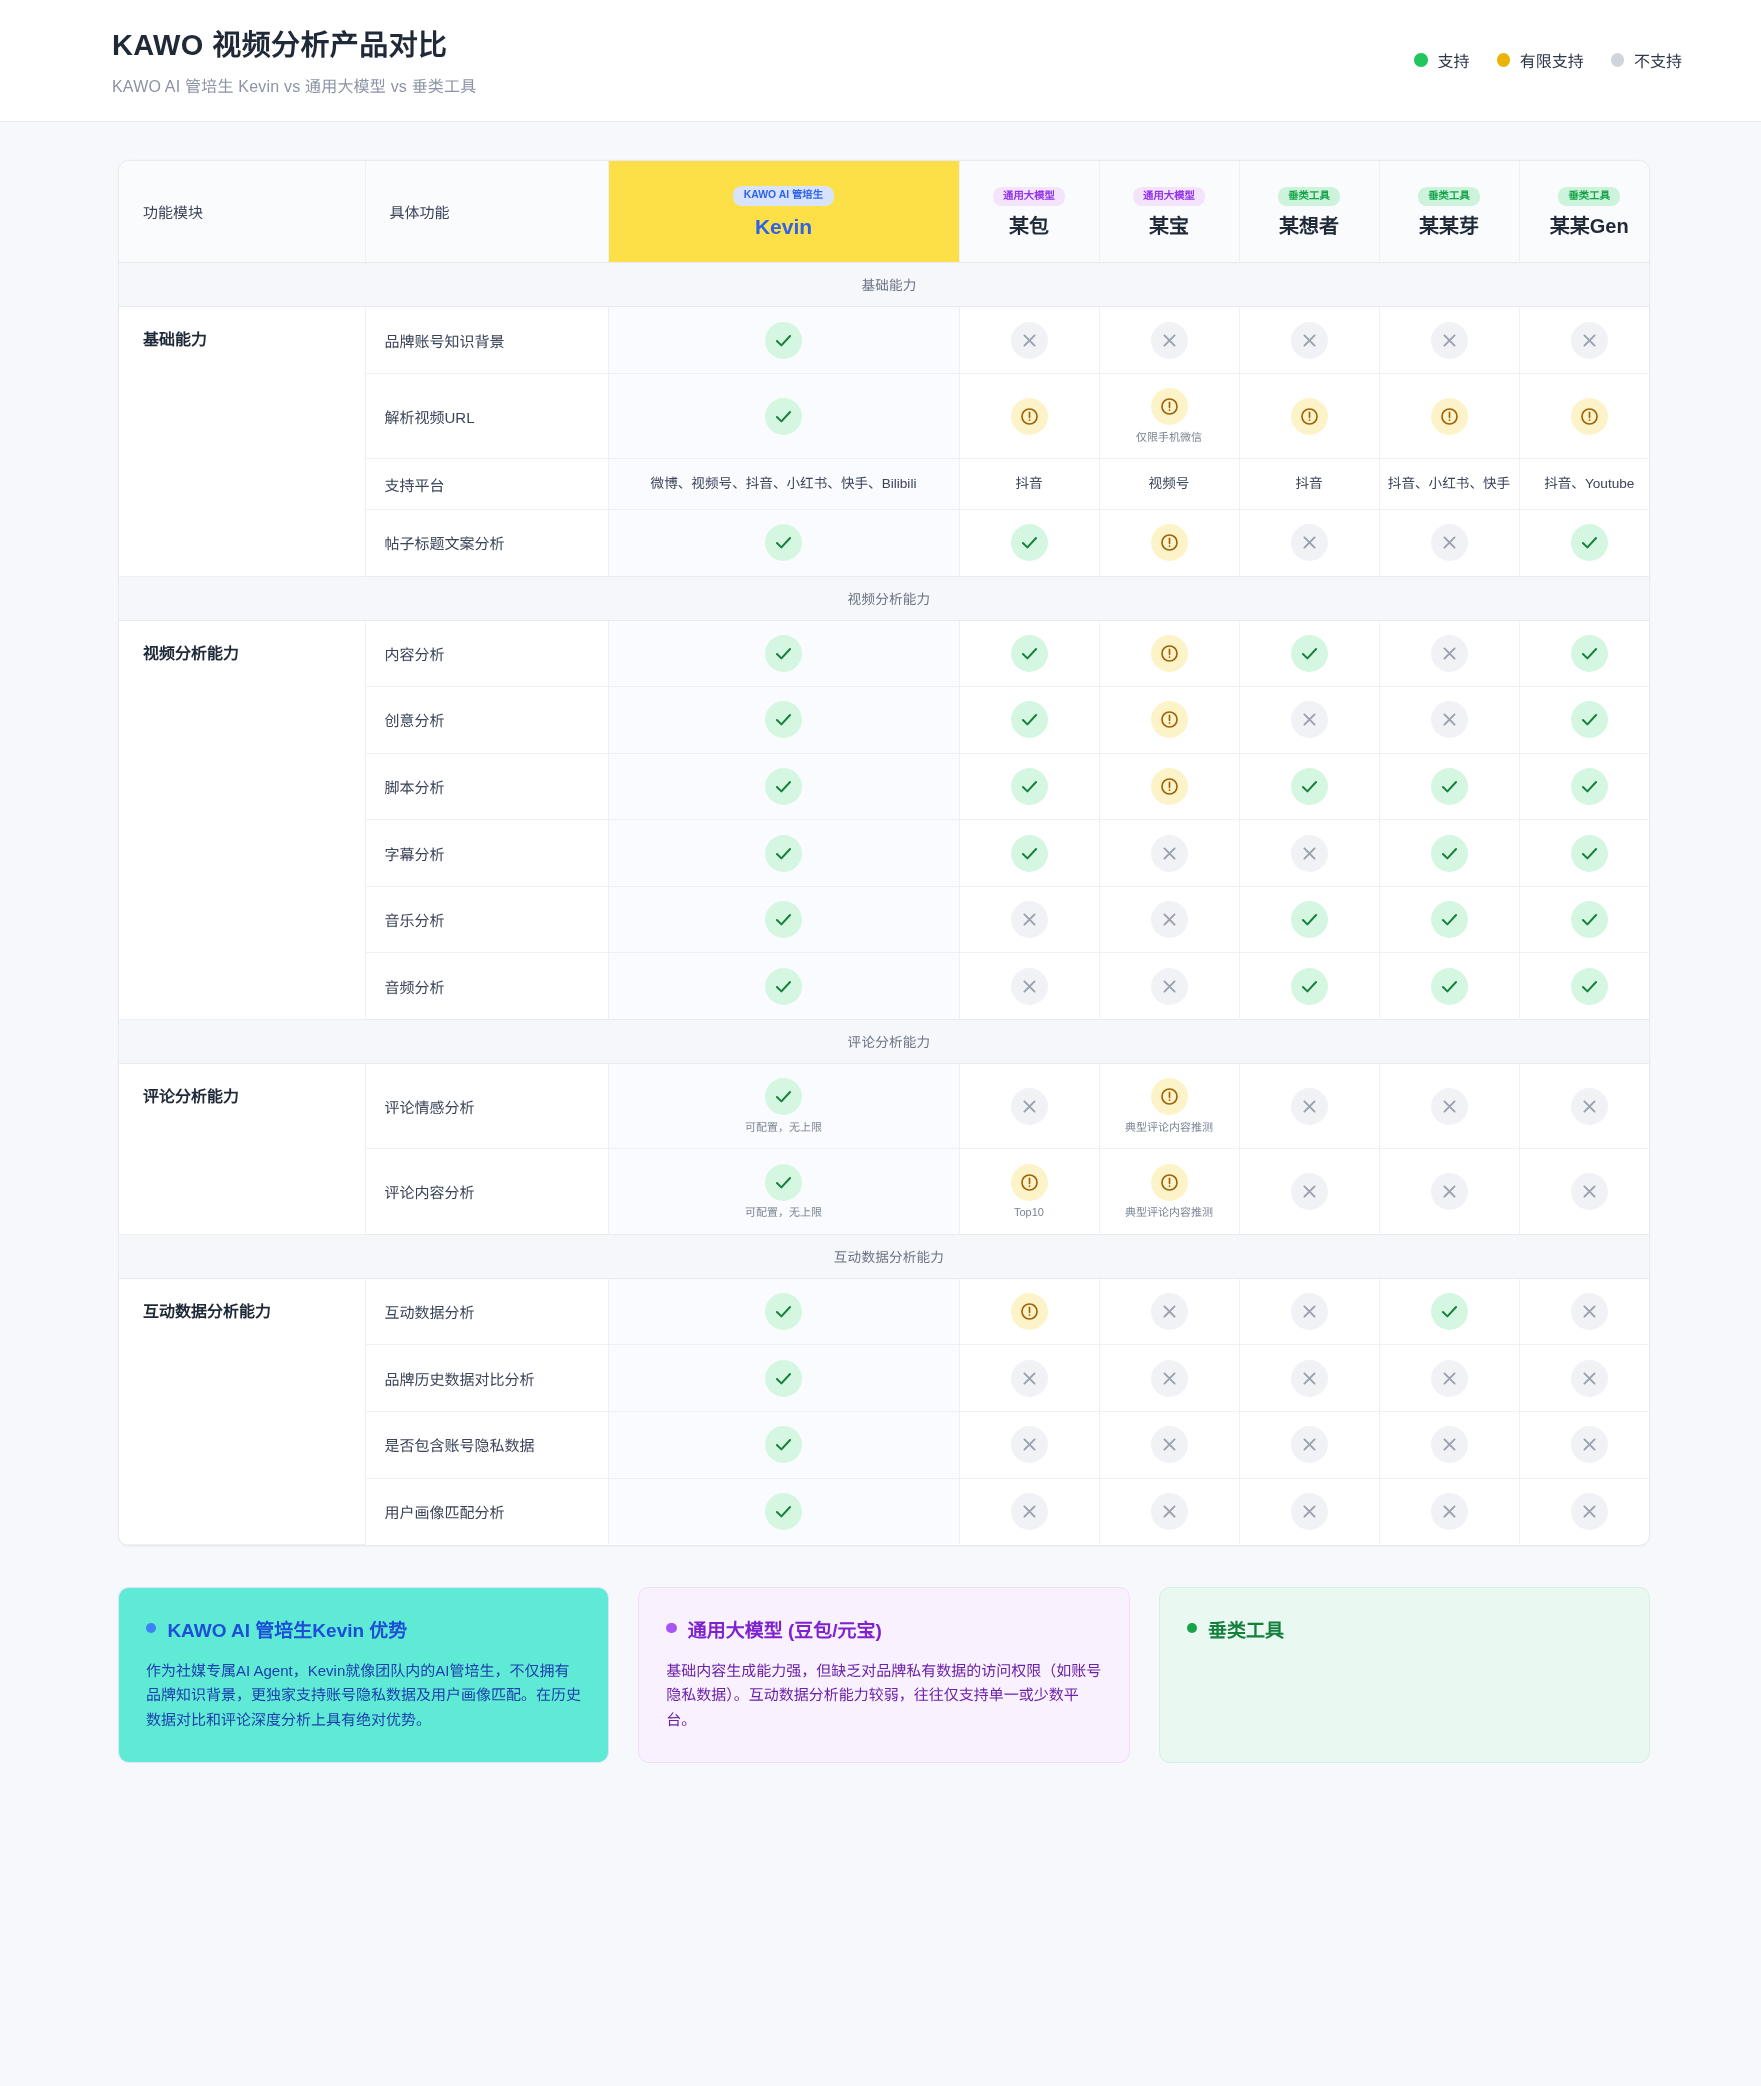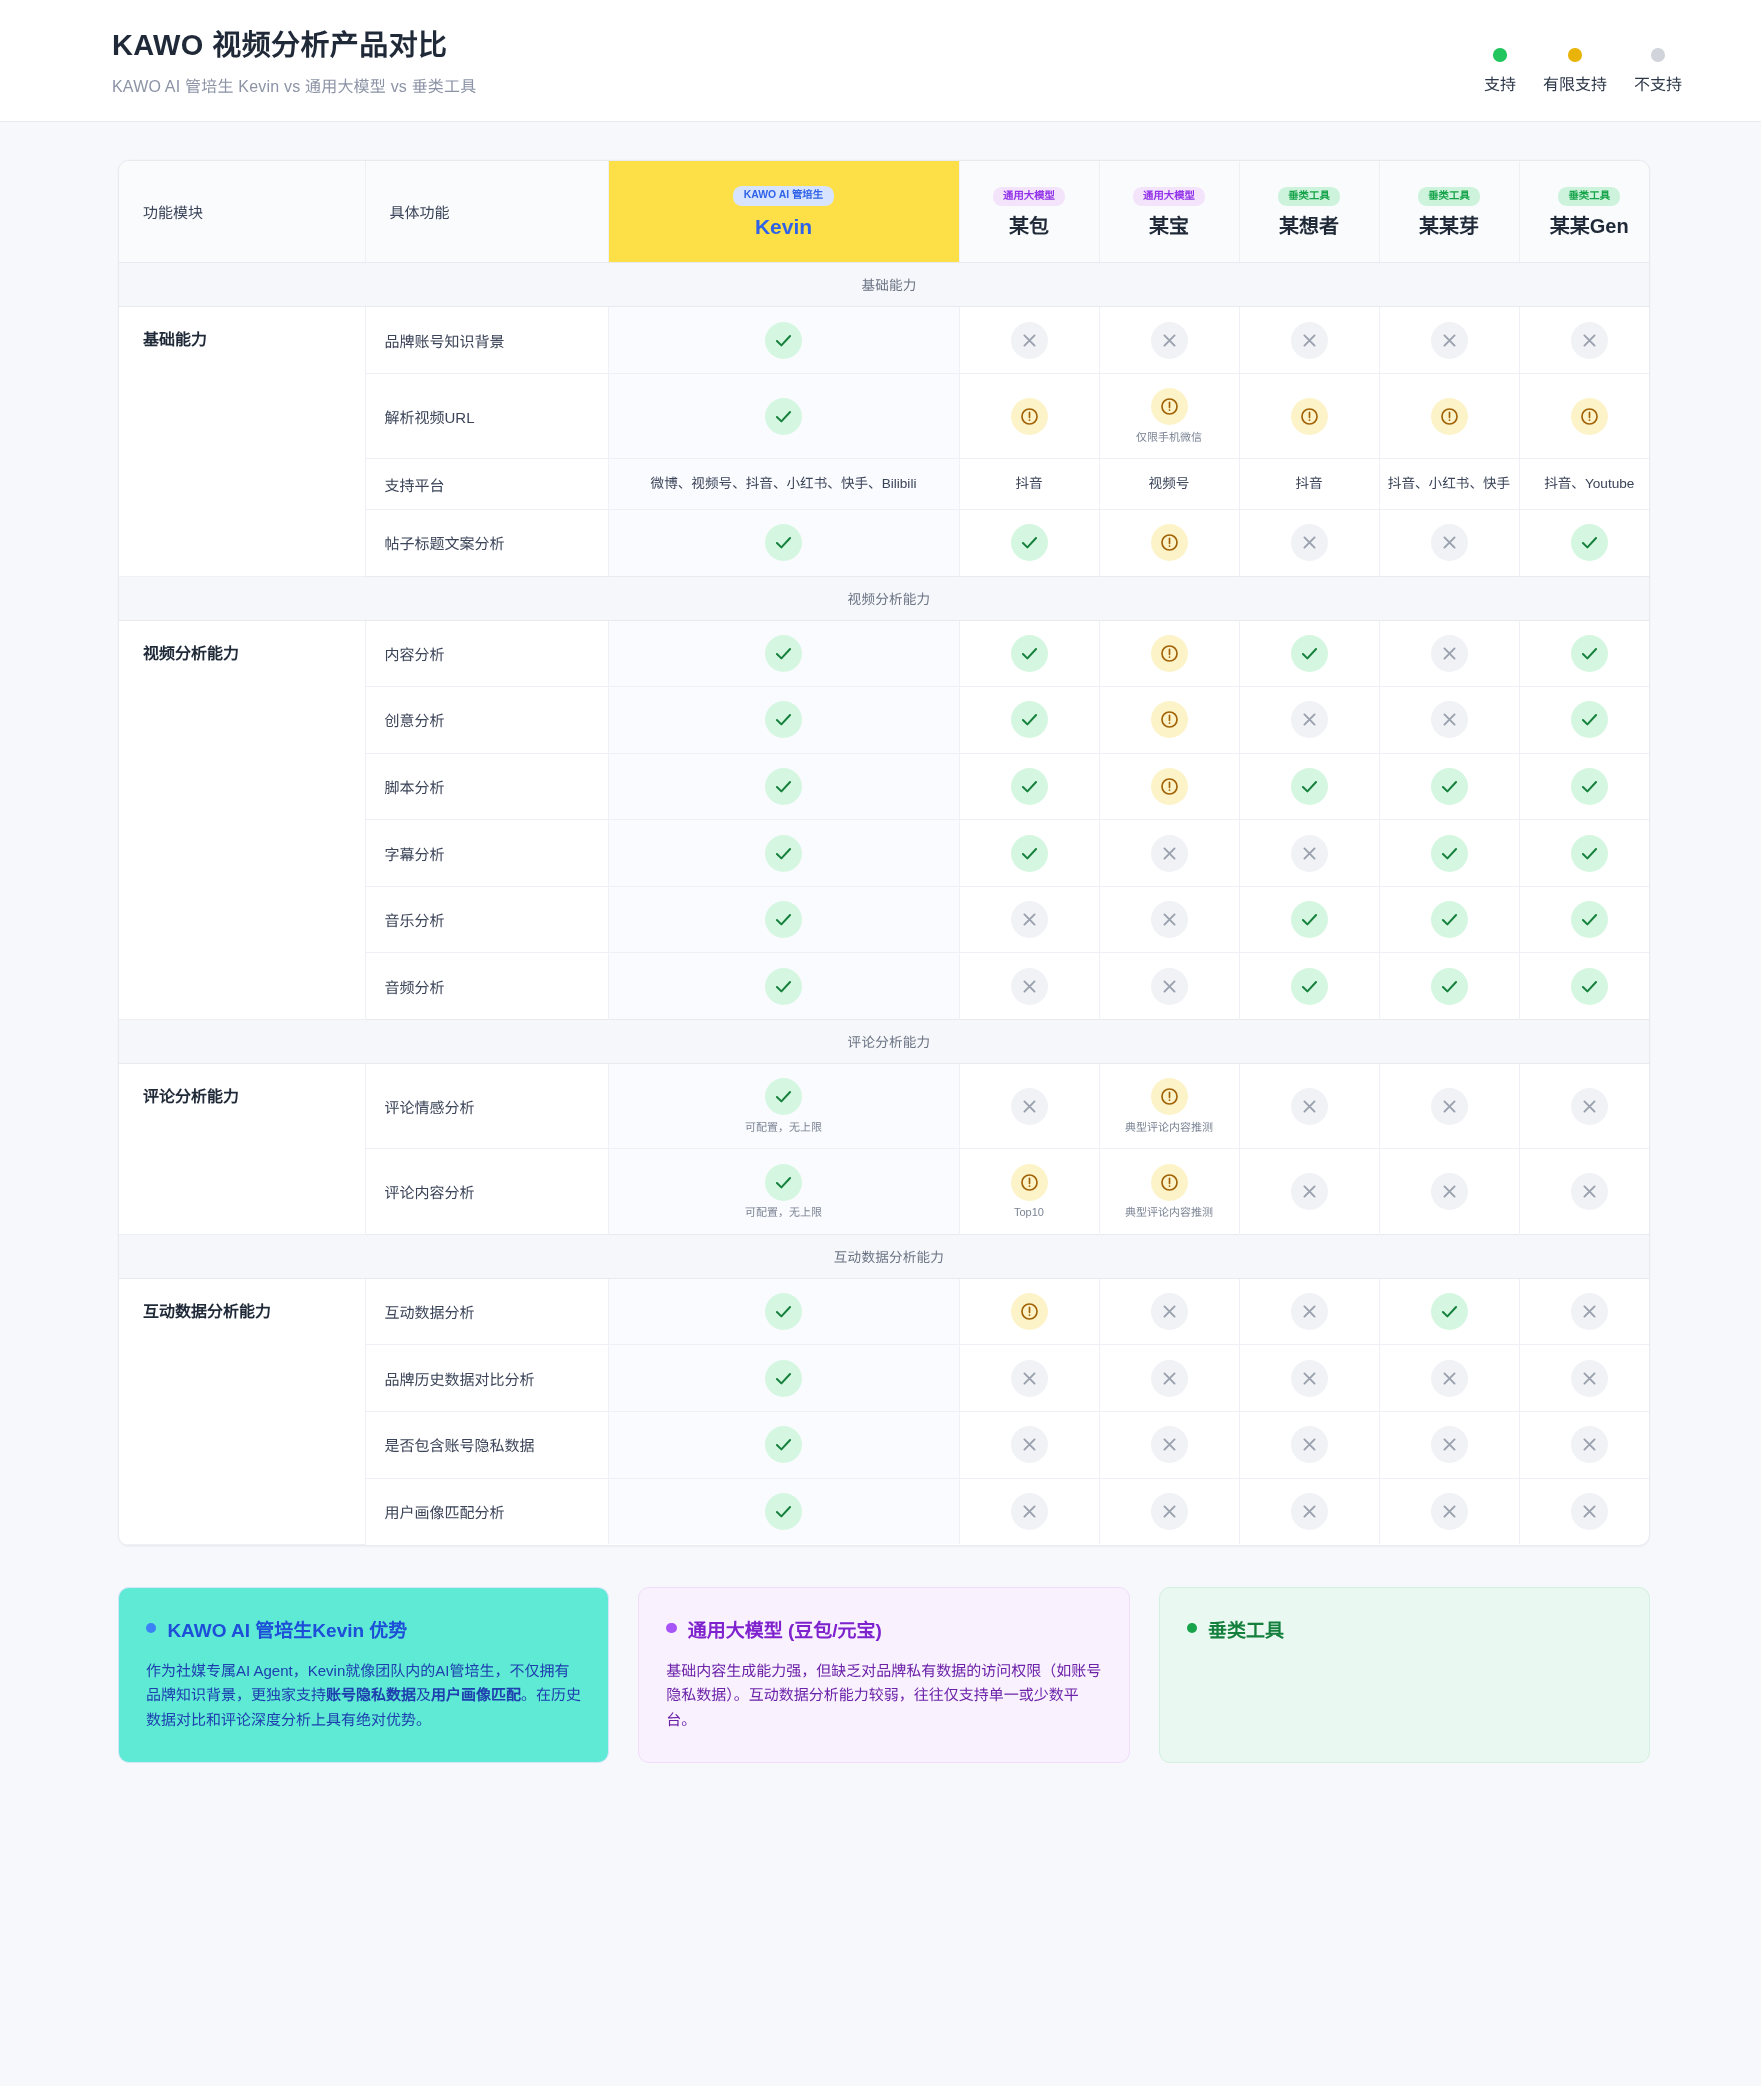--- a/index.html
+++ b/index.html
@@ -33,21 +33,21 @@
     color: #8b93a5;
     margin-top: 9.6px;
     letter-spacing: 0.2px;
   }
   #legend {
     display: flex;
     align-items: center;
     gap: 27px;
     margin-top: 21px;
   }
-  .legend-item { display: flex; align-items: center; gap: 9.6px; flex-direction: column; }
+  .legend-item { display: flex; align-items: center; gap: 9.6px; }
   .legend-dot { width: 13.6px; height: 13.6px; border-radius: 50%; display: block; }
   .legend-label { font-size: 16px; color: #2d3748; }
 
   
   #table-card {
     margin: 38px 112px 0 118px;
     background: #ffffff;
     border: 0.8px solid #e8eaf0;
     border-radius: 11px;
     overflow: hidden;
@@ -187,21 +187,21 @@
   .card-kevin .card-head { color: #1d4ed8; }
   .card-kevin .card-dot  { background: #3b82f6; }
   .card-llm .card-head   { color: #7e22ce; }
   .card-llm .card-dot    { background: #a855f7; }
   .card-vert .card-head  { color: #15803d; }
   .card-vert .card-dot   { background: #16a34a; }
   .card-body { font-size: 15px; line-height: 1.62; }
   .card-kevin .card-body { color: #1e40af; }
   .card-llm .card-body   { color: #6b21a8; }
   .card-vert .card-body  { color: #166534; }
-  .card-body b { font-weight: bold; }
+  .card-body b { font-weight: normal; }
 </style>
 </head>
 <body>
 
 <div id="app-header">
   <div id="title-block">
     <div id="page-title">KAWO 视频分析产品对比</div>
     <div id="page-subtitle">KAWO AI 管培生 Kevin vs 通用大模型 vs 垂类工具</div>
   </div>
   <div id="legend">

